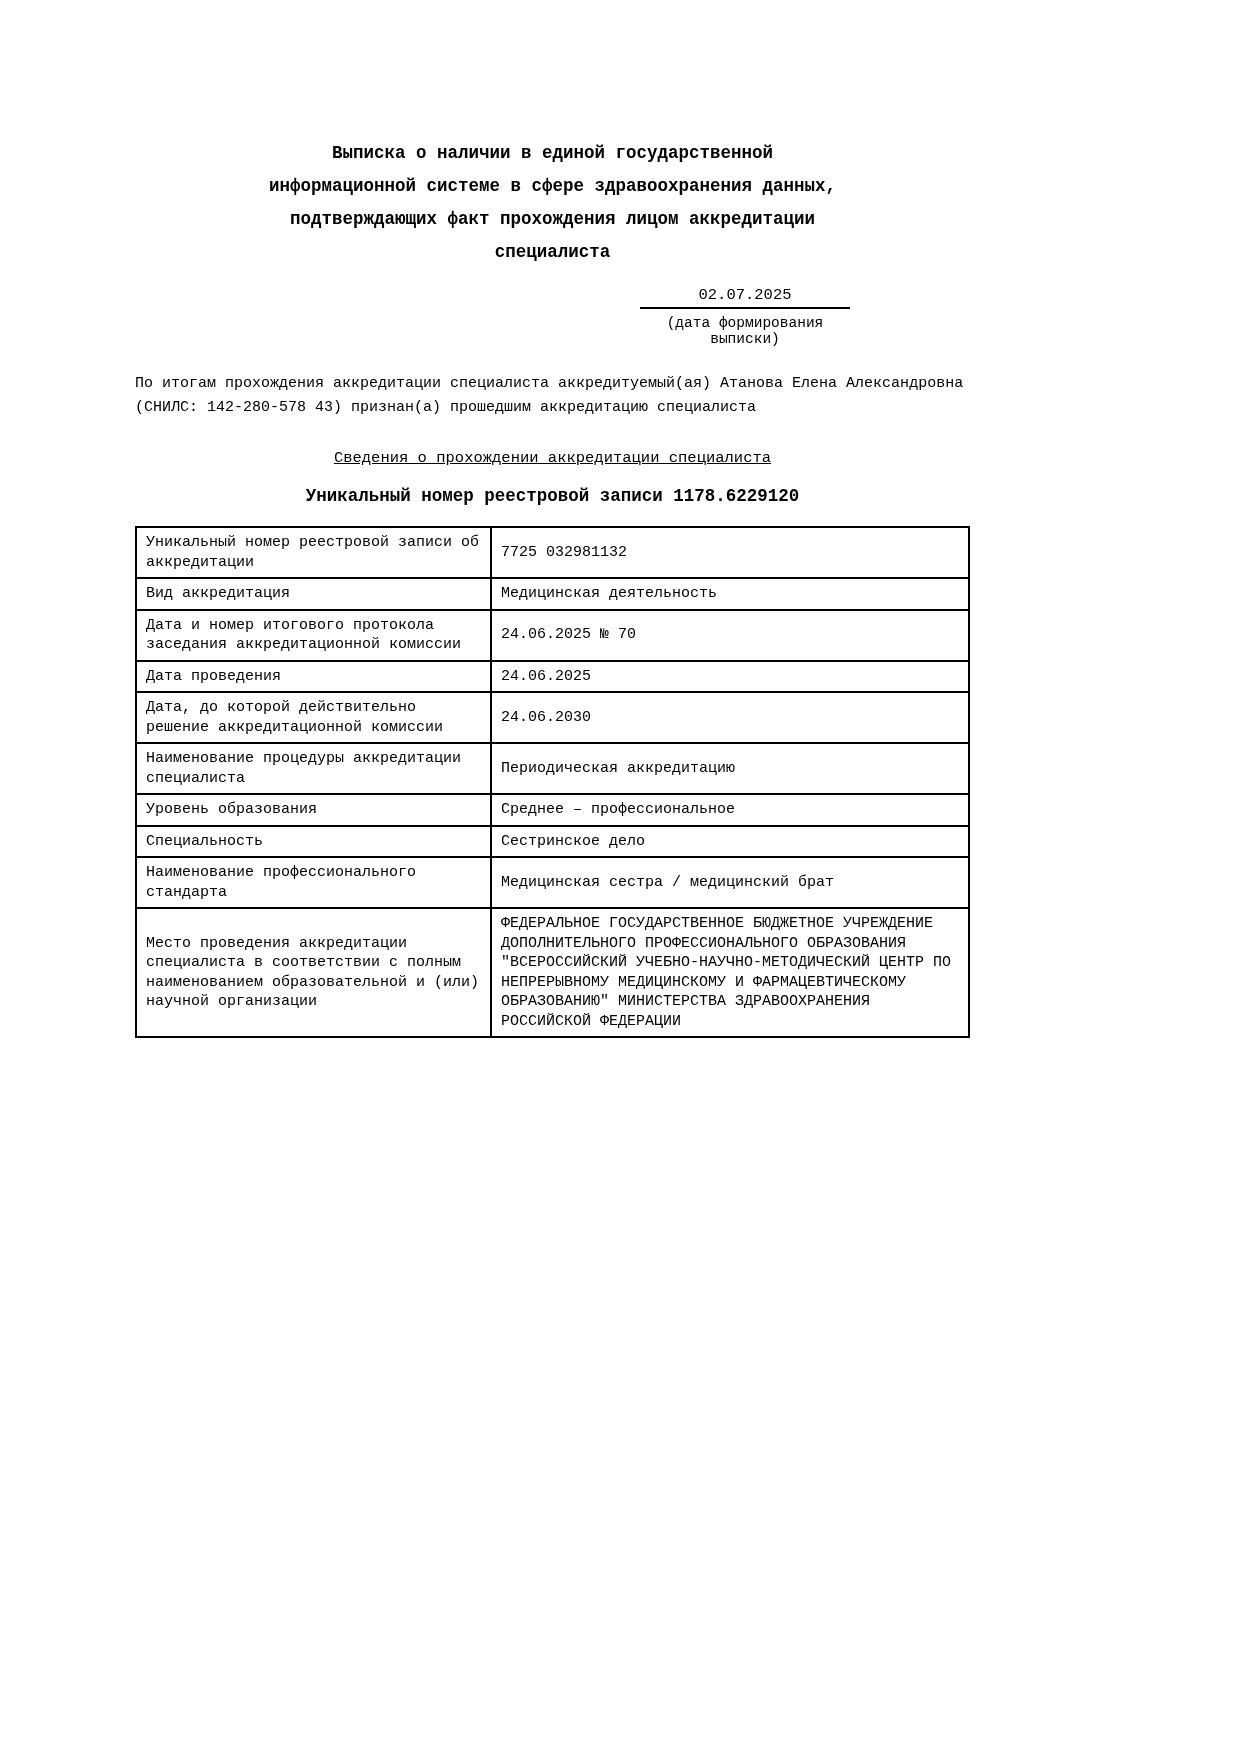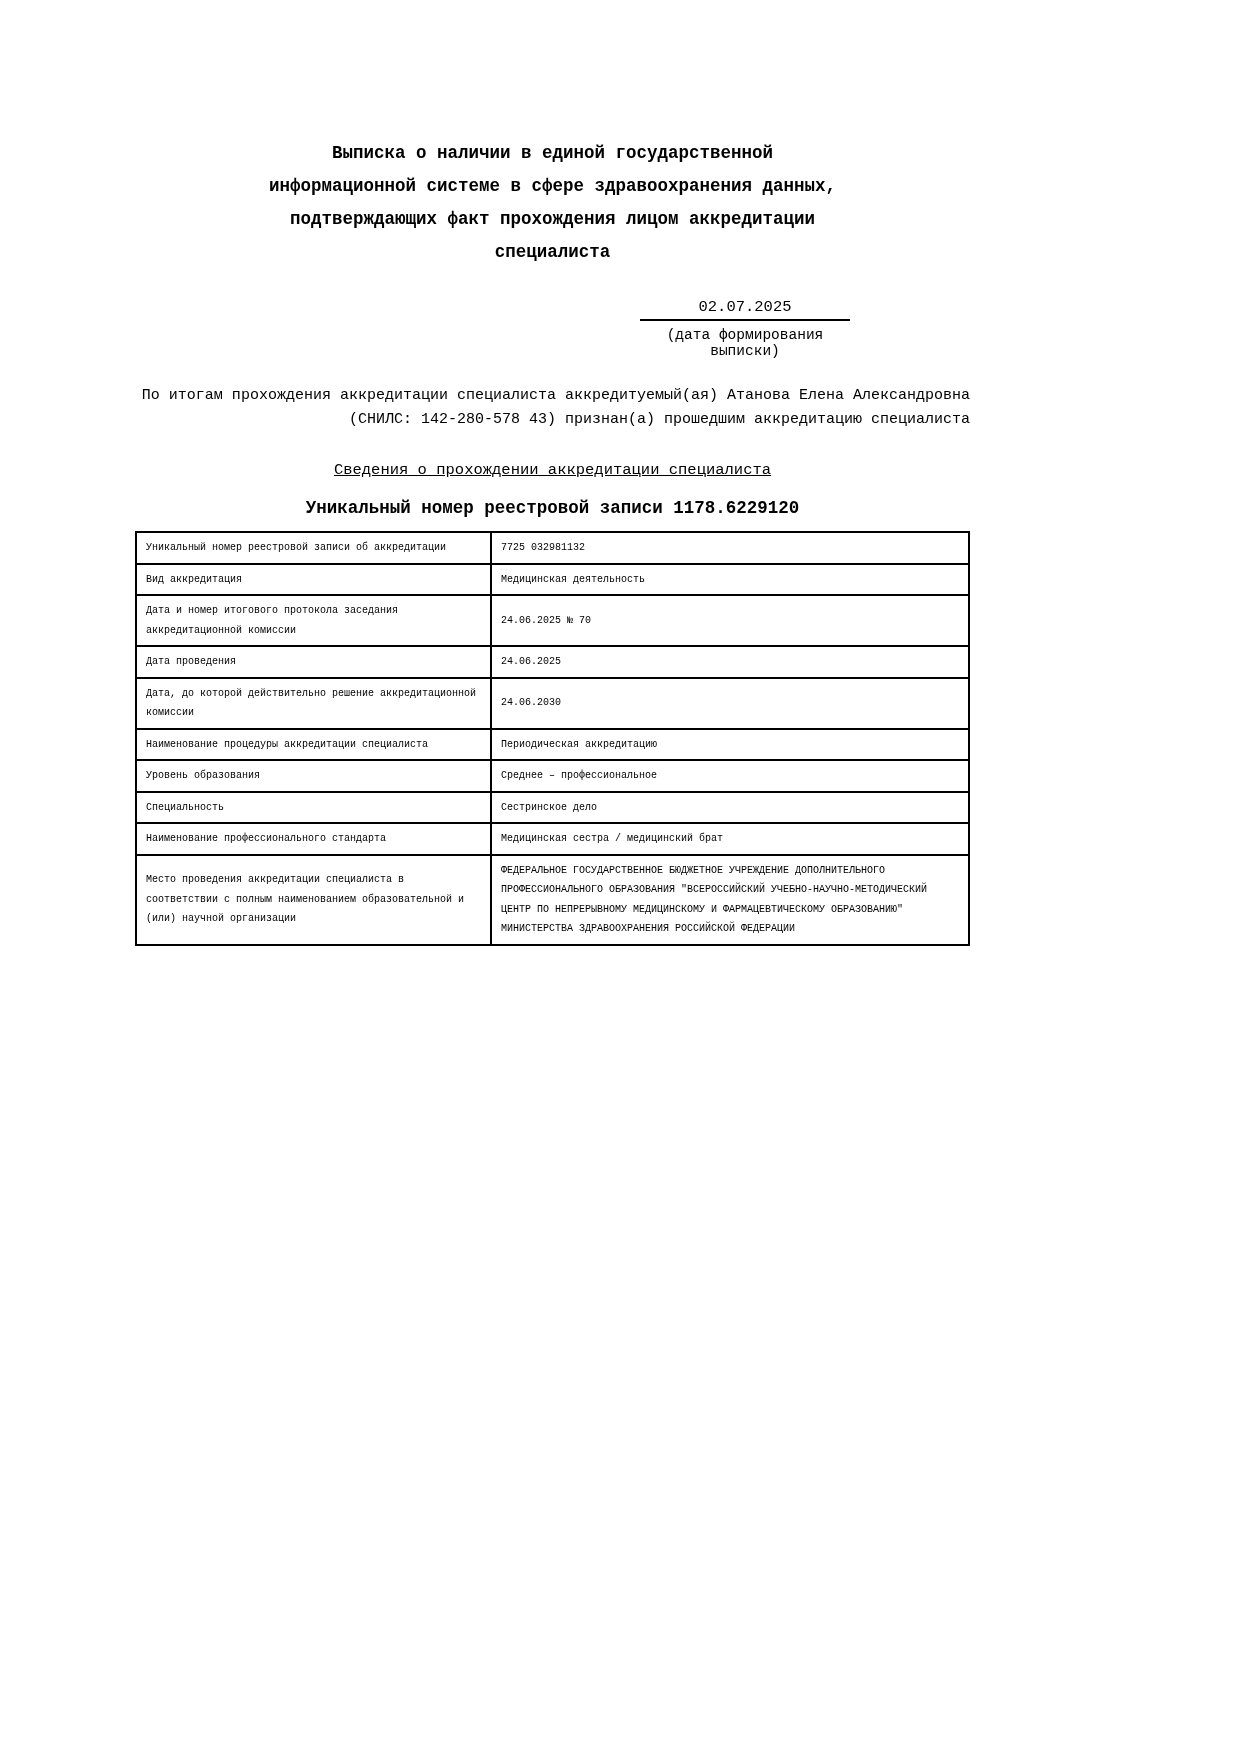--- a/index.html
+++ b/index.html
@@ -19,58 +19,58 @@
   }
   .title {
     margin: 0 auto;
     max-width: 575px;
     text-align: center;
     font-size: 17.5px;
     font-weight: bold;
     line-height: 33px;
   }
   .date-block {
-    margin: 29px 0 0 505px;
+    margin: 17px 0 0 505px;
     width: 210px;
     text-align: center;
   }
   .date-value {
     font-size: 15.5px;
     padding-bottom: 3px;
     border-bottom: 2px solid #000000;
   }
   .date-caption {
     font-size: 14.5px;
     padding-top: 6px;
   }
   .intro {
     margin: 25px auto 14px;
     max-width: 835px;
-    text-align: right;
+    text-align: left;
     font-size: 15px;
     line-height: 24px;
   }
   .section-heading {
     margin-top: 29px;
     text-align: center;
     font-size: 15.5px;
     text-decoration: underline;
   }
   .registry-heading {
     margin-top: 19px;
     text-align: center;
     font-size: 17.5px;
     font-weight: bold;
   }
   .acc-table {
-    margin-top: 13px;
+    margin-top: 20px;
     width: 835px;
     border-collapse: collapse;
     table-layout: fixed;
-    font-size: 10px;
+    font-size: 15px;
   }
   .acc-table td {
     border: 2px solid #000000;
     padding: 5px 9px;
     vertical-align: middle;
     line-height: 19.5px;
     word-wrap: break-word;
   }
   .label-cell { width: 338px; }
   .value-cell { width: 455px; }

